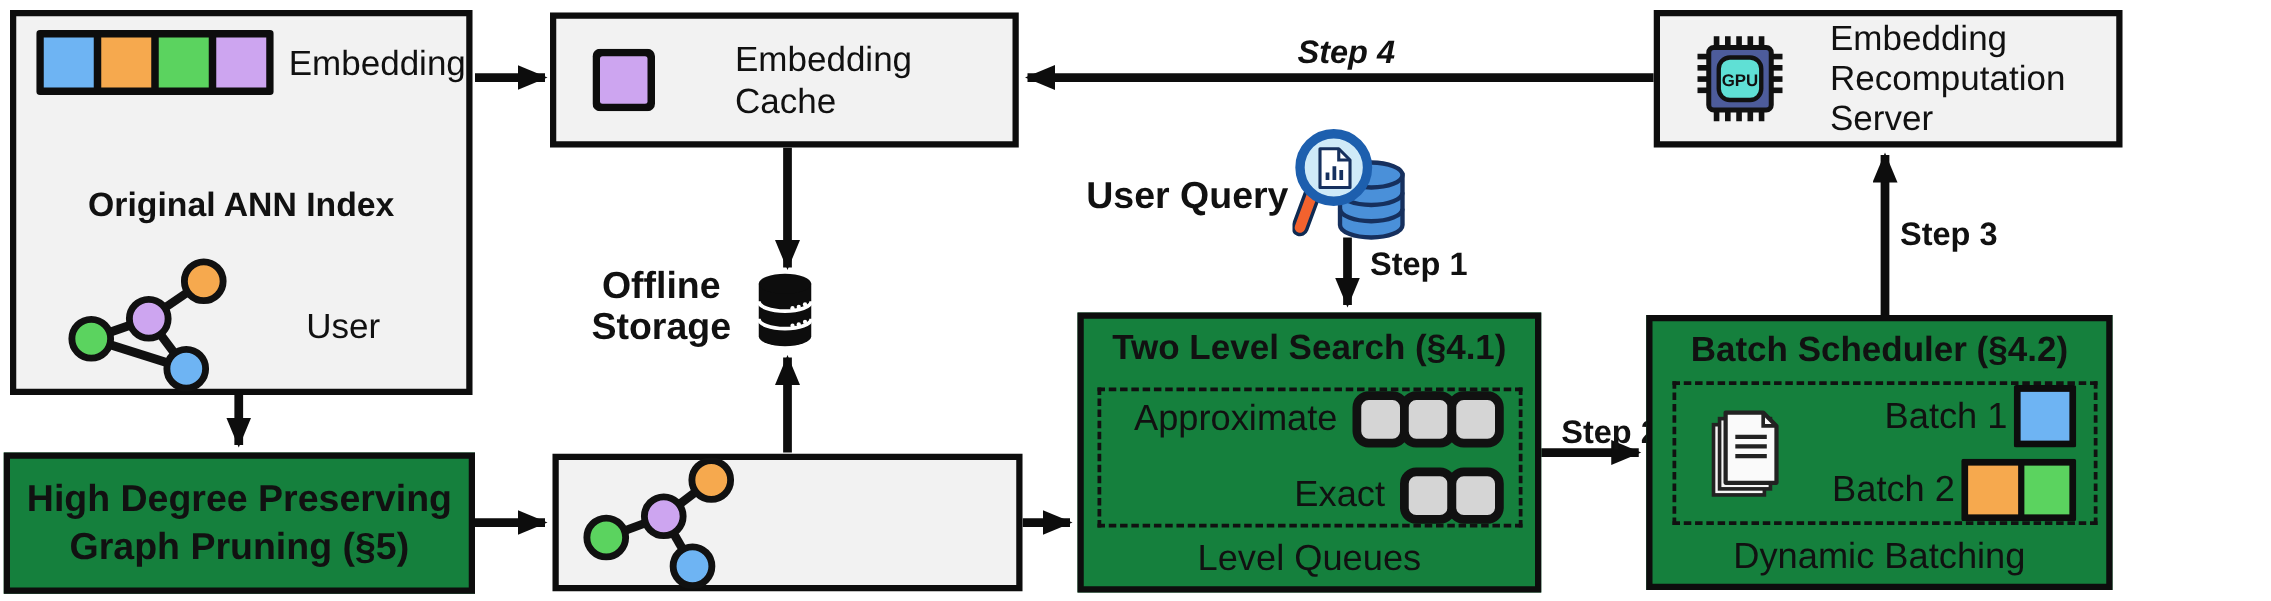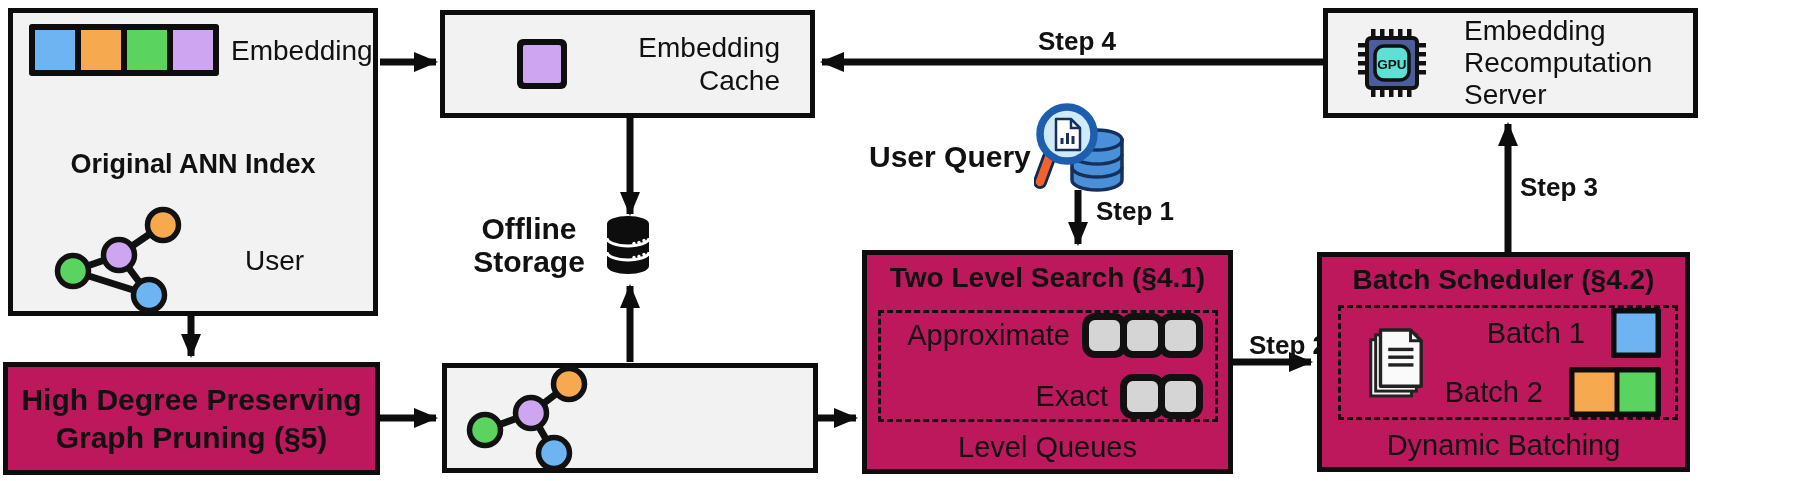--- a/index.html
+++ b/index.html
@@ -2,58 +2,58 @@
 <html><head>
 <meta charset="utf-8">
 <style>
   html,body { margin:0; padding:0; background:#ffffff; }
   .canvas {
     position:relative; width:1817px; height:481px; background:#ffffff;
     font-family:"Liberation Sans", sans-serif; color:#111; overflow:hidden;
   }
   .box { position:absolute; border:5px solid #0d0d0d; box-sizing:border-box; }
   .light { background:#f2f2f2; }
-  .dark  { background:#be185d; }
+  .dark  { background:#15803d; }
   .arrows { position:absolute; left:0; top:0; width:1817px; height:481px; }
   .step  { position:absolute; font-weight:bold; font-size:26px; white-space:nowrap; }
 
   
   .chip-row { position:absolute; left:16px; top:11px; }
   .embedding-label { position:absolute; left:218px; top:22px; font-size:28px; }
   .ann-title { position:absolute; left:0; top:136px; width:100%; text-align:center; font-size:27px; font-weight:bold; }
   .ann-graph { position:absolute; left:38px; top:192px; }
   .graph-label { position:absolute; left:232px; top:232px; font-size:28px; }
 
   
   .hrow { display:flex; align-items:center; height:100%; }
-  .cache-row { padding-left:72px; gap:43px;text-align:right; }
+  .cache-row { padding-left:29px; gap:64px; }
   .cache-label { font-size:28px; line-height:1.18; width:170px; }
   .server-row { padding-left:28px; gap:36px; }
   .server-label { font-size:28px; line-height:1.14; width:225px; }
 
   
-  .storage-block { position:absolute; left:468px; top:212px; display:flex; align-items:center; gap:14px; }
+  .storage-block { position:absolute; left:468px; top:212px; display:flex; align-items:flex-end; gap:14px; }
   .storage-label { width:122px; font-size:30px; font-weight:bold; line-height:1.1; text-align:center; }
   .query-label { position:absolute; left:869px; top:140px; font-size:30px; font-weight:bold; white-space:nowrap; }
   .query-icon { position:absolute; left:1034px; top:102px; }
 
   
   .panel-title { position:absolute; left:0; top:7px; width:100%; text-align:center; font-size:28px; font-weight:bold; }
   .panel-caption { position:absolute; left:0; bottom:5px; width:100%; text-align:center; font-size:29px; }
   .dashed { position:absolute; border:3px dashed #111; box-sizing:border-box; }
   .tls-dashed { left:11px; top:55px; width:340px; height:112px; display:flex; flex-direction:column; justify-content:space-between; }
   .q-row { display:flex; align-items:center; justify-content:flex-end; padding-right:12px; gap:12px; }
   .q-label { font-size:29px; }
   .slots { display:flex; }
   .slot { width:45px; height:45px; border:7px solid #111; border-radius:13px; background:#d5d5d5; box-sizing:border-box; margin-left:-7px; }
   .slot:first-child { margin-left:0; }
 
   .bs-dashed { left:16px; top:48px; width:340px; height:115px; display:flex; align-items:center; }
   .bs-rows { flex:1; display:flex; flex-direction:column; gap:9px; padding-right:14px; }
-  .b-row { display:flex; align-items:center; justify-content:flex-end; gap:26px; }
+  .b-row { display:flex; align-items:center; justify-content:flex-end; gap:5px; }
   .b-label { font-size:29px; }
   .docs-icon { margin-left:24px; }
 
   
   .pruning-row { display:flex; align-items:center; justify-content:center; height:100%; }
   .pruning-title { width:345px; text-align:center; font-size:30px; font-weight:bold; line-height:1.25; }
   .pruned-row { display:flex; align-items:center; height:100%; }
   .pruned-graph-icon { margin-left:14px; }
   .pruned-label { font-size:30px; margin-left:58px; }
 </style>
@@ -76,21 +76,21 @@
     <line x1="818" y1="418" x2="856" y2="418" stroke="#0d0d0d" stroke-width="7" marker-end="url(#ah)"></line>
     <line x1="1078" y1="190" x2="1078" y2="244" stroke="#0d0d0d" stroke-width="7" marker-end="url(#ah)"></line>
     <line x1="1233" y1="362" x2="1311" y2="362" stroke="#0d0d0d" stroke-width="7" marker-end="url(#ah)"></line>
     <line x1="1508" y1="252" x2="1508" y2="124" stroke="#0d0d0d" stroke-width="7" marker-end="url(#ah)"></line>
     <line x1="1323" y1="62" x2="822" y2="62" stroke="#0d0d0d" stroke-width="7" marker-end="url(#ah)"></line>
   </svg>
 
   <div class="step" style="left:1096px; top:196px;">Step 1</div>
   <div class="step" style="left:1233px; top:330px; width:84px; text-align:left;margin-left:16px;">Step 2</div>
   <div class="step" style="left:1520px; top:172px;">Step 3</div>
-  <div class="step" style="left:1002px; top:26px; width:150px; text-align:center;">Step 4</div>
+  <div class="step" style="left:1002px; top:26px; width:150px; text-align:center;font-style:italic;">Step 4</div>
 
   <div class="box light" style="left:8px; top:8px; width:370px; height:308px;">
     <svg class="chip-row" width="190" height="52" viewBox="0 0 190 52">
       <rect x="0" y="0" width="190" height="52" rx="3" fill="#0d0d0d"></rect>
       <rect x="6" y="6" width="40" height="40" fill="#6eb4f3"></rect>
       <rect x="52" y="6" width="40" height="40" fill="#f6a94e"></rect>
       <rect x="98" y="6" width="40" height="40" fill="#5bd35f"></rect>
       <rect x="144" y="6" width="40" height="40" fill="#cda5f0"></rect>
     </svg>
     <div class="embedding-label">Embedding</div>

